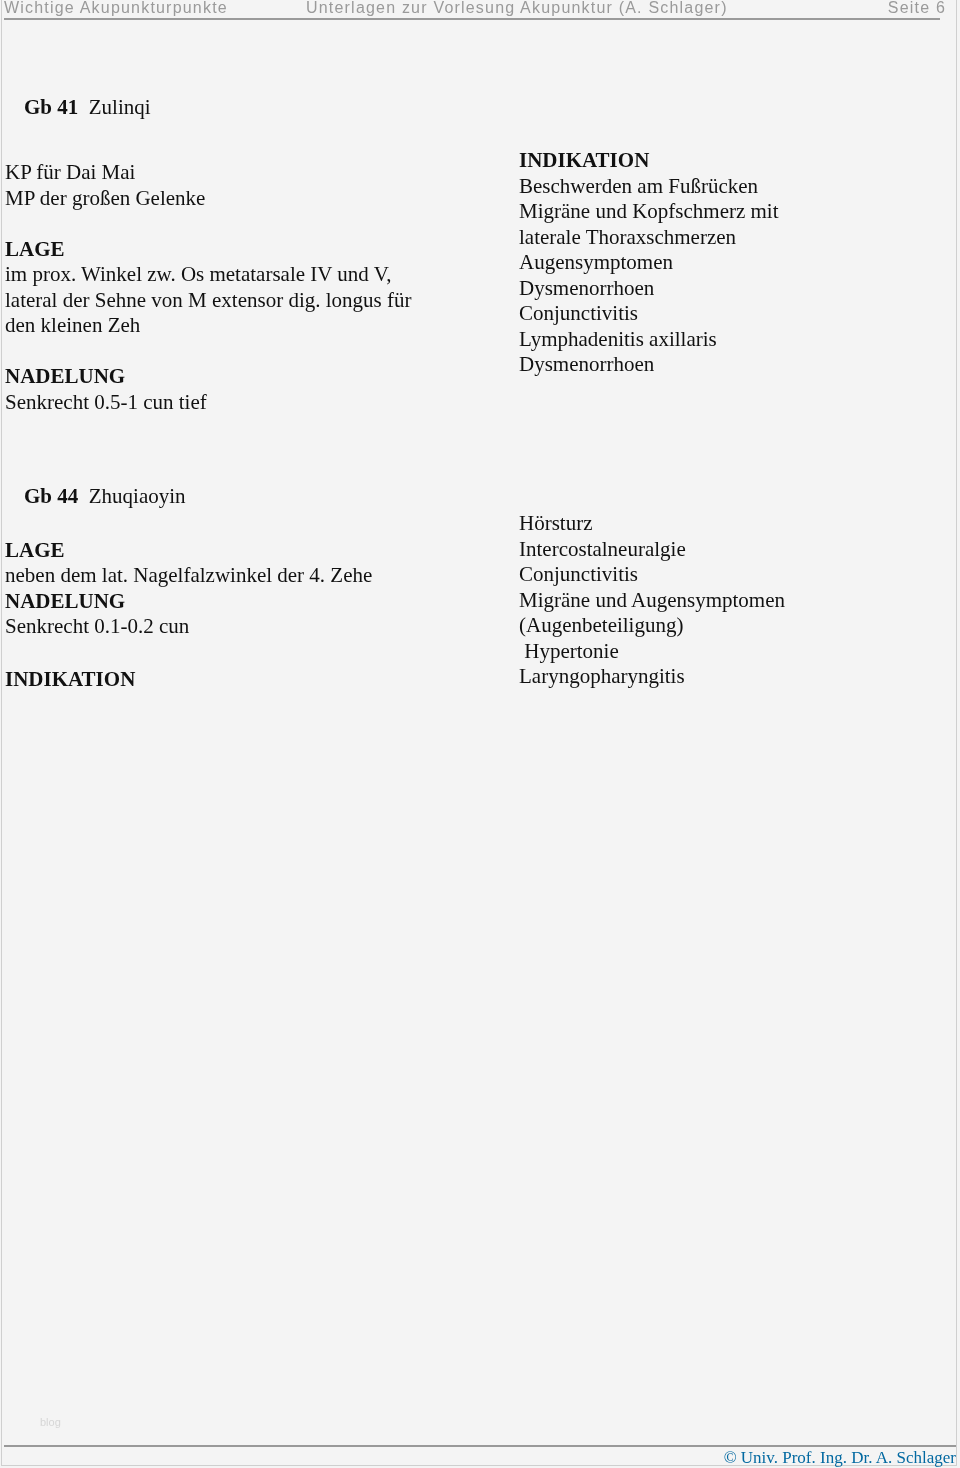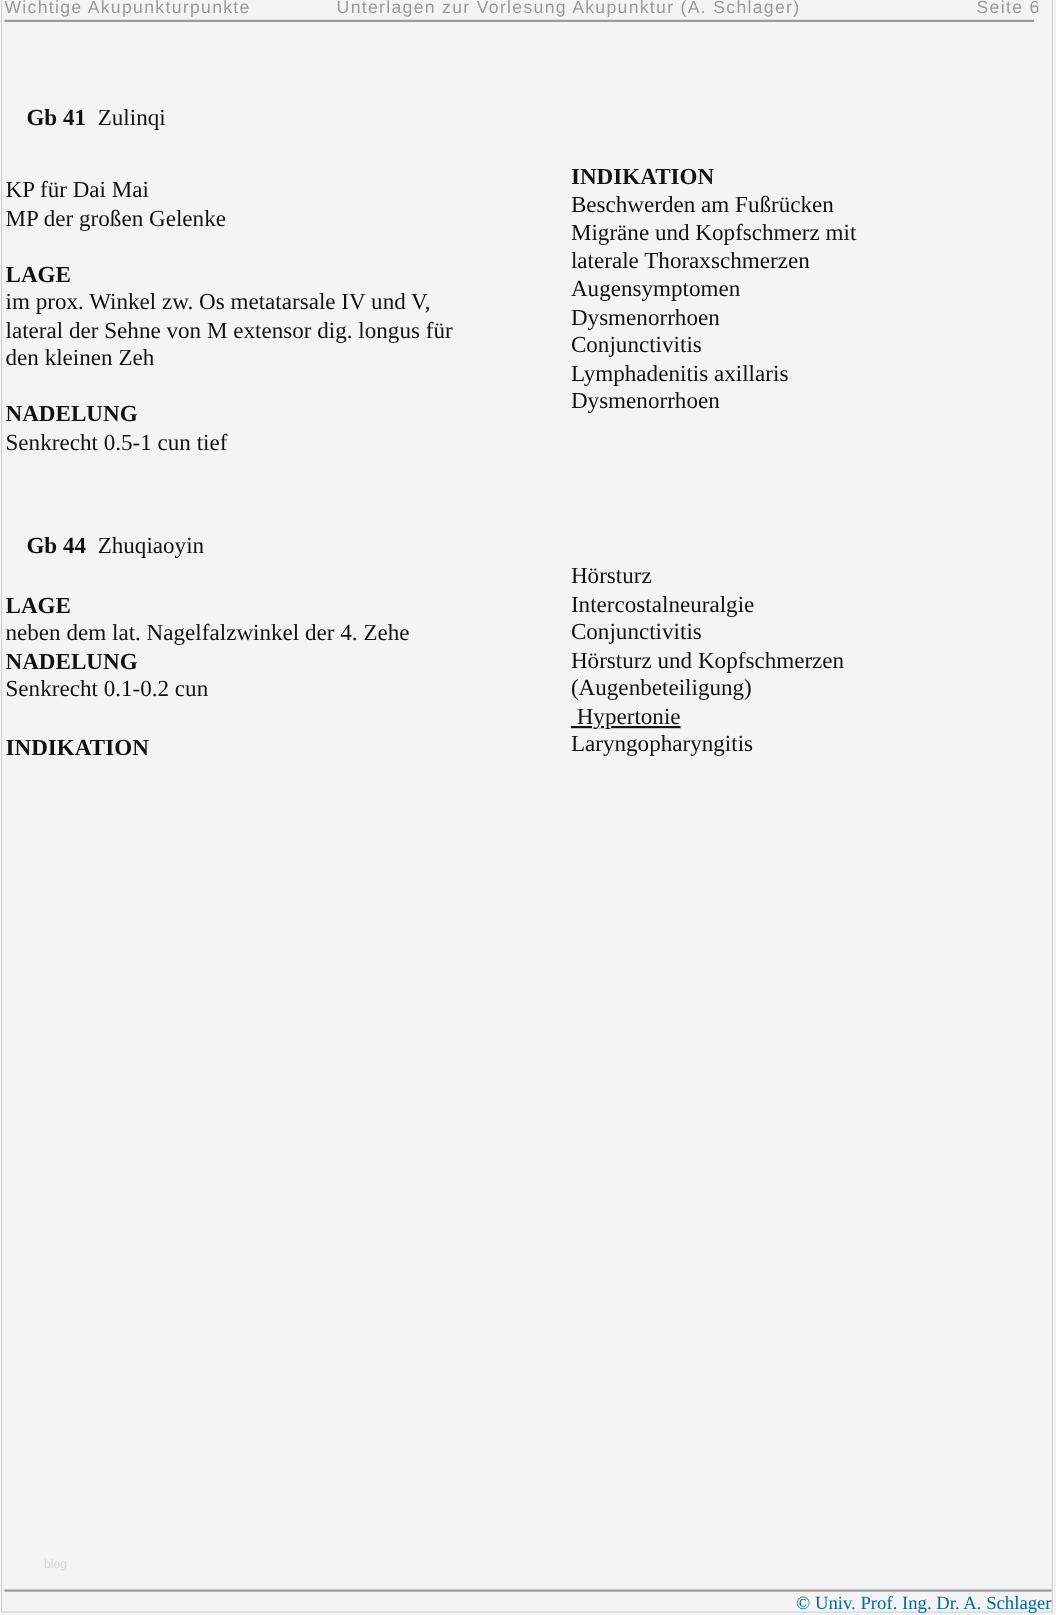--- a/index.html
+++ b/index.html
@@ -127,21 +127,21 @@
   <div class="line bold">NADELUNG</div>
   <div class="line">Senkrecht 0.1-0.2 cun</div>
   <div class="spacer" style="height:27px;"></div>
   <div class="line bold">INDIKATION</div>
 </div>
 
 <div class="block" style="left:519px; top:511px;">
   <div class="line">Hörsturz</div>
   <div class="line">Intercostalneuralgie</div>
   <div class="line">Conjunctivitis</div>
-  <div class="line">Hörsturz und Kopfschmerzen</div>
+  <div class="line">Migräne und Augensymptomen</div>
   <div class="line">(Augenbeteiligung)</div>
-  <div class="line" style="white-space:pre;text-decoration:underline;"> Hypertonie</div>
+  <div class="line" style="white-space:pre;"> Hypertonie</div>
   <div class="line">Laryngopharyngitis</div>
 </div>
 
 <div class="blog-mark">blog</div>
 <div class="footer-rule"></div>
 <div class="footer">© Univ. Prof. Ing. Dr. A. Schlager</div>
 
 </body></html>

